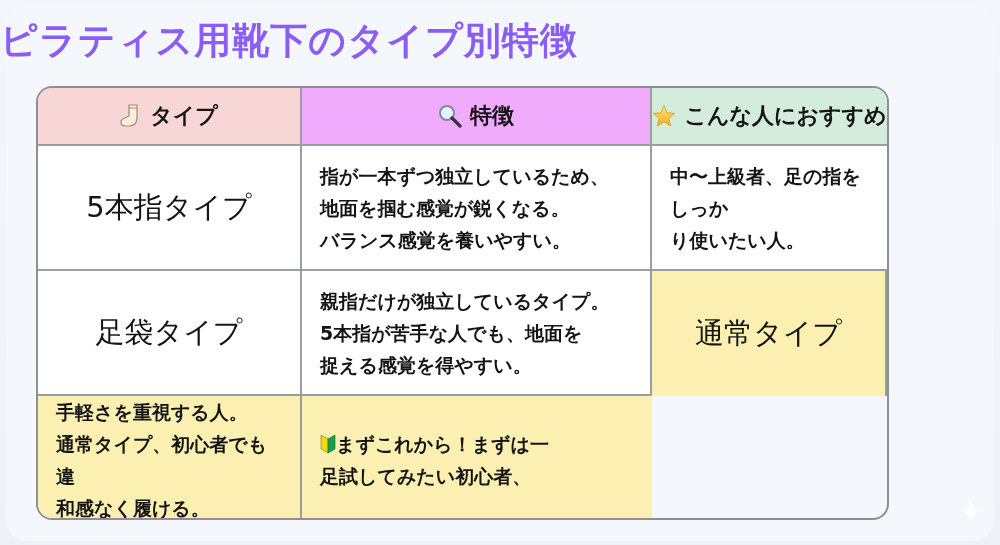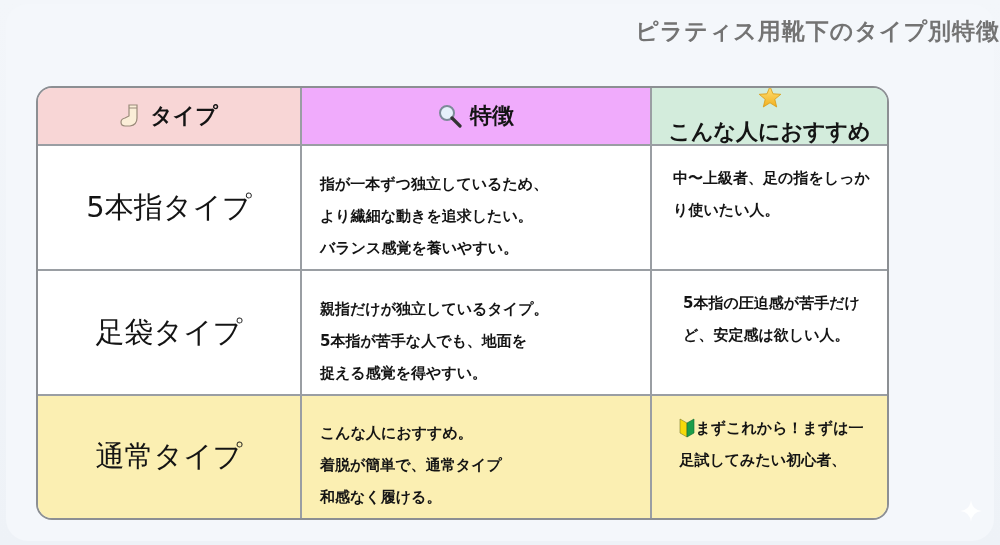--- a/index.html
+++ b/index.html
@@ -9,45 +9,45 @@
     font-family: "DejaVu Sans", "Liberation Sans", sans-serif;
     color:#141414;
     position:relative;
   }
   .card {
     position:absolute; left:6px; top:4px; width:988px; height:537px;
     border-radius:22px;
     background:#f4f7fb;
   }
   .title {
-    position:absolute; left:0; top:16px; width:1000px; text-align:right;
-    font-size:23px; font-weight:bold; letter-spacing:1px; color:#737373;
+    position:absolute; left:0; top:16px; width:1000px; text-align:left;
+    font-size:37px; font-weight:bold; letter-spacing:1px; color:#8b5cf6;
   }
   .table {
     position:absolute; left:36px; top:86px; width:853px; height:434px;
     border:2.5px solid #8c8f93; border-radius:16px; overflow:hidden;
     box-sizing:border-box;
     display:grid;
     grid-template-columns: 264px 350px 1fr;
     grid-template-rows: 58px 125px 125px 1fr;
   }
   .cell {
     box-sizing:border-box;
     border-right:2px solid #9a9ea3;
     border-bottom:2px solid #9a9ea3;
     display:flex; align-items:center;
   }
-  .cell.last-col { border-right:none;flex-direction:column; }
+  .cell.last-col { border-right:none; }
   .cell.last-row { border-bottom:none; }
   .hdr { justify-content:center; font-size:22px; font-weight:bold; gap:8px; }
   .hdr-type { background:#f8d6d6; }
   .hdr-feat { background:#f0abfc; }
   .hdr-rec  { background:#d3ecdc; }
   .type-cell { justify-content:center; font-size:29px; font-weight:normal; }
-  .desc-cell { padding:16px 14px 0 18px; font-size:15px; font-weight:bold; line-height:32px; }
+  .desc-cell { padding:0 14px 0 18px; font-size:19px; font-weight:bold; line-height:32px; }
   .white { background:#ffffff; }
   .yellow { background:#fbefb2; }
   .desc-lines { display:flex; flex-direction:column; }
   .icon { display:inline-flex; align-items:center; justify-content:center; }
   .sparkle {
     position:absolute; left:960px; top:500px; width:22px; height:22px;
   }
 </style>
 </head>
 <body>
@@ -87,51 +87,45 @@
         <polygon points="12,1.5 15,8.8 22.8,9.3 16.8,14.3 18.7,22 12,17.8 5.3,22 7.2,14.3 1.2,9.3 9,8.8" fill="url(#sg)" stroke="#d99a14" stroke-width="0.8"></polygon>
       </svg>
     </span>
     <span>こんな人におすすめ</span>
   </div>
 
   <div class="cell type-cell white">5本指タイプ</div>
   <div class="cell desc-cell white">
     <div class="desc-lines">
       <span>指が一本ずつ独立しているため、</span>
-      <span>より繊細な動きを追求したい。</span>
+      <span>地面を掴む感覚が鋭くなる。</span>
       <span>バランス感覚を養いやすい。</span>
     </div>
   </div>
   <div class="cell desc-cell white last-col">
     <div class="desc-lines">
       <span>中〜上級者、足の指をしっか</span>
       <span>り使いたい人。</span>
     </div>
   </div>
 
   <div class="cell type-cell white">足袋タイプ</div>
   <div class="cell desc-cell white">
     <div class="desc-lines">
       <span>親指だけが独立しているタイプ。</span>
       <span>5本指が苦手な人でも、地面を</span>
       <span>捉える感覚を得やすい。</span>
     </div>
   </div>
-  <div class="cell desc-cell white last-col">
-    <div class="desc-lines">
-      <span>5本指の圧迫感が苦手だけ</span>
-      <span>ど、安定感は欲しい人。</span>
-    </div>
-  </div>
 
   <div class="cell type-cell yellow last-row">通常タイプ</div>
   <div class="cell desc-cell yellow last-row">
     <div class="desc-lines">
-      <span>こんな人におすすめ。</span>
-      <span>着脱が簡単で、通常タイプ</span>
+      <span>手軽さを重視する人。</span>
+      <span>通常タイプ、初心者でも違</span>
       <span>和感なく履ける。</span>
     </div>
   </div>
   <div class="cell desc-cell yellow last-row last-col">
     <div class="desc-lines">
       <span style="display:flex;align-items:center;">
         <span class="icon">
           <svg width="16" height="20" viewBox="0 0 16 20">
             <path d="M1 1 L8 5 L8 19 L1 15 Z" fill="#f5d90a" stroke="#7a7a2a" stroke-width="0.6"></path>
             <path d="M15 1 L8 5 L8 19 L15 15 Z" fill="#1a9e4a" stroke="#0f6a30" stroke-width="0.6"></path>

